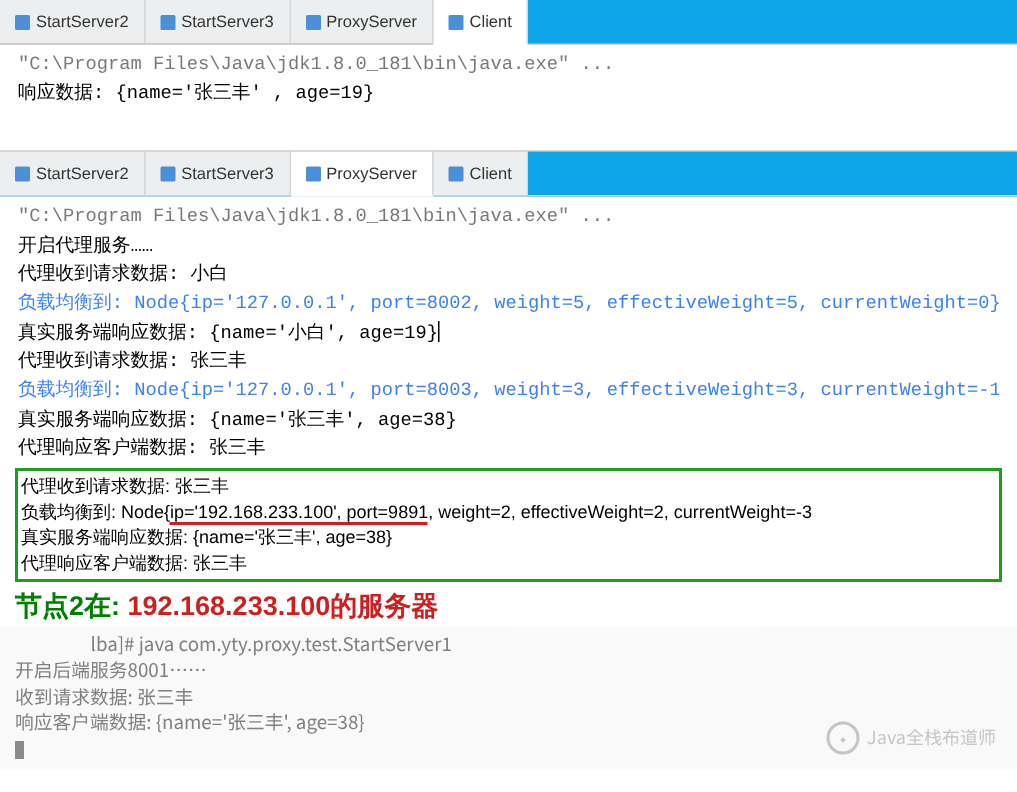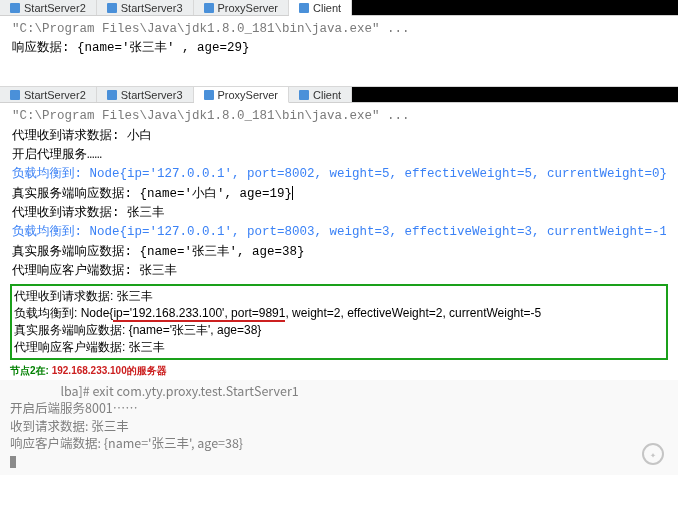--- a/index.html
+++ b/index.html
@@ -1,29 +1,29 @@
 <!DOCTYPE html>
 <html><head>
   <meta charset="utf-8">
   <style>
     * { margin: 0; padding: 0; box-sizing: border-box; }
     body { font-family: "Segoe UI", Arial, sans-serif; font-size: 12px; background: #fff; width: 678px; }
     .panel { position: relative; }
-    .tabs { display: flex; background: #000000; border-bottom: 1px solid #d0d0d0; height: 16px; align-items: stretch; }
+    .tabs { display: flex; background: #0ea5e9; border-bottom: 1px solid #d0d0d0; height: 30px; align-items: stretch; }
     .tab { display: flex; align-items: center; padding: 2px 10px; border-right: 1px solid #d8d8d8; font-size: 11px; color: #333; cursor: pointer; gap: 4px; background: #eceeef; }
     .tab.active { background: #fff; border-bottom: 1px solid #fff; margin-bottom: -1px; }
     .tab-icon { width: 10px; height: 10px; background: #4a90d9; border-radius: 1px; display: inline-block; }
     .console { padding: 4px 12px 8px 12px; font-family: Consolas, "Courier New", monospace; font-size: 12.5px; line-height: 1.55; }
     .console-line { white-space: pre; overflow: hidden; color: #000; }
     .cmd { color: #7a7a7a; }
     .node-str { color: #3b82f6; }
     .cursor { border-left: 1px solid #000; display: inline-block; height: 14px; vertical-align: middle; }
     .green-box { border: 2px solid #1aa01a; margin: 2px 10px 4px 10px; padding: 2px 2px; }
     .underline-red { border-bottom: 2px solid #cc2020; }
-    .footer-note { padding: 0 10px 2px 10px; font-size: 10px; font-weight: bold; }
+    .footer-note { padding: 0 10px 2px 10px; font-size: 18px; font-weight: bold; }
     .footer-note .lbl { color: #008000; }
     .footer-note .ip { color: #cc2020; }
     .terminal { background: #f9f9f9; opacity: 0.85; font-family: "Noto Sans CJK SC", monospace; font-size: 12.5px; line-height: 1.4; color: #6a6a6a; padding: 2px 10px 6px 10px; position: relative; }
     .terminal .tline { white-space: pre; }
     .block-cursor { display: inline-block; width: 6px; height: 12px; background: #777; vertical-align: middle; }
     .watermark { position: absolute; right: 14px; bottom: 10px; font-size: 12px; color: #bcbcbc; display: flex; align-items: center; gap: 5px; }
     .wm-logo { width: 22px; height: 22px; border: 2px solid #bcbcbc; border-radius: 50%; display: inline-flex; align-items: center; justify-content: center; font-size: 10px; color: #bcbcbc; font-weight: bold; }
     .sep { height: 1px; background: #d8d8d8; }
   </style>
 </head>
@@ -43,21 +43,21 @@
         <span class="tab-icon"></span>
         <span>ProxyServer</span>
       </div>
     <div class="tab active">
         <span class="tab-icon"></span>
         <span>Client</span>
       </div>
   </div>
   <div class="console">
     <div class="console-line cmd">"C:\Program Files\Java\jdk1.8.0_181\bin\java.exe" ...</div>
-    <div class="console-line">响应数据: {name='张三丰' , age=29}</div>
+    <div class="console-line">响应数据: {name='张三丰' , age=19}</div>
     <div class="console-line">&nbsp;</div>
   </div>
 </div>
 
 <div class="sep"></div>
 
 <div class="panel">
   <div class="tabs">
     <div class="tab">
         <span class="tab-icon"></span>
@@ -71,43 +71,44 @@
         <span class="tab-icon"></span>
         <span>ProxyServer</span>
       </div>
     <div class="tab">
         <span class="tab-icon"></span>
         <span>Client</span>
       </div>
   </div>
   <div class="console" style="padding-bottom:0">
     <div class="console-line cmd">"C:\Program Files\Java\jdk1.8.0_181\bin\java.exe" ...</div>
+    <div class="console-line">开启代理服务……</div>
     <div class="console-line">代理收到请求数据: 小白</div>
-    <div class="console-line">开启代理服务……</div>
     <div class="console-line node-str">负载均衡到: Node{ip='127.0.0.1', port=8002, weight=5, effectiveWeight=5, currentWeight=0}</div>
     <div class="console-line"><span>真实服务端响应数据: {name='小白', age=19}</span><span class="cursor"></span></div>
     <div class="console-line">代理收到请求数据: 张三丰</div>
     <div class="console-line node-str">负载均衡到: Node{ip='127.0.0.1', port=8003, weight=3, effectiveWeight=3, currentWeight=-1}</div>
     <div class="console-line">真实服务端响应数据: {name='张三丰', age=38}</div>
     <div class="console-line">代理响应客户端数据: 张三丰</div>
   </div>
   <div class="green-box">
     <div class="console-line">代理收到请求数据: 张三丰</div>
-    <div class="console-line"><span>负载均衡到: Node{</span><span class="underline-red">ip='192.168.233.100', port=9891</span><span>, weight=2, effectiveWeight=2, currentWeight=-5</span></div>
+    <div class="console-line"><span>负载均衡到: Node{</span><span class="underline-red">ip='192.168.233.100', port=9891</span><span>, weight=2, effectiveWeight=2, currentWeight=-3</span></div>
     <div class="console-line">真实服务端响应数据: {name='张三丰', age=38}</div>
     <div class="console-line">代理响应客户端数据: 张三丰</div>
   </div>
 </div>
 
 <div class="footer-note">
   <span class="lbl">节点2在: </span><span class="ip">192.168.233.100的服务器</span>
 </div>
 
 <div class="terminal">
-  <div class="tline">                  lba]# exit com.yty.proxy.test.StartServer1</div>
+  <div class="tline">                  lba]# java com.yty.proxy.test.StartServer1</div>
   <div class="tline">开启后端服务8001……</div>
   <div class="tline">收到请求数据: 张三丰</div>
   <div class="tline">响应客户端数据: {name='张三丰', age=38}</div>
   <div class="tline"><span class="block-cursor"></span></div>
   <div class="watermark">
     <span class="wm-logo">✦</span>
+    <span>Java全栈布道师</span>
   </div>
 </div>
 
 </body></html>

